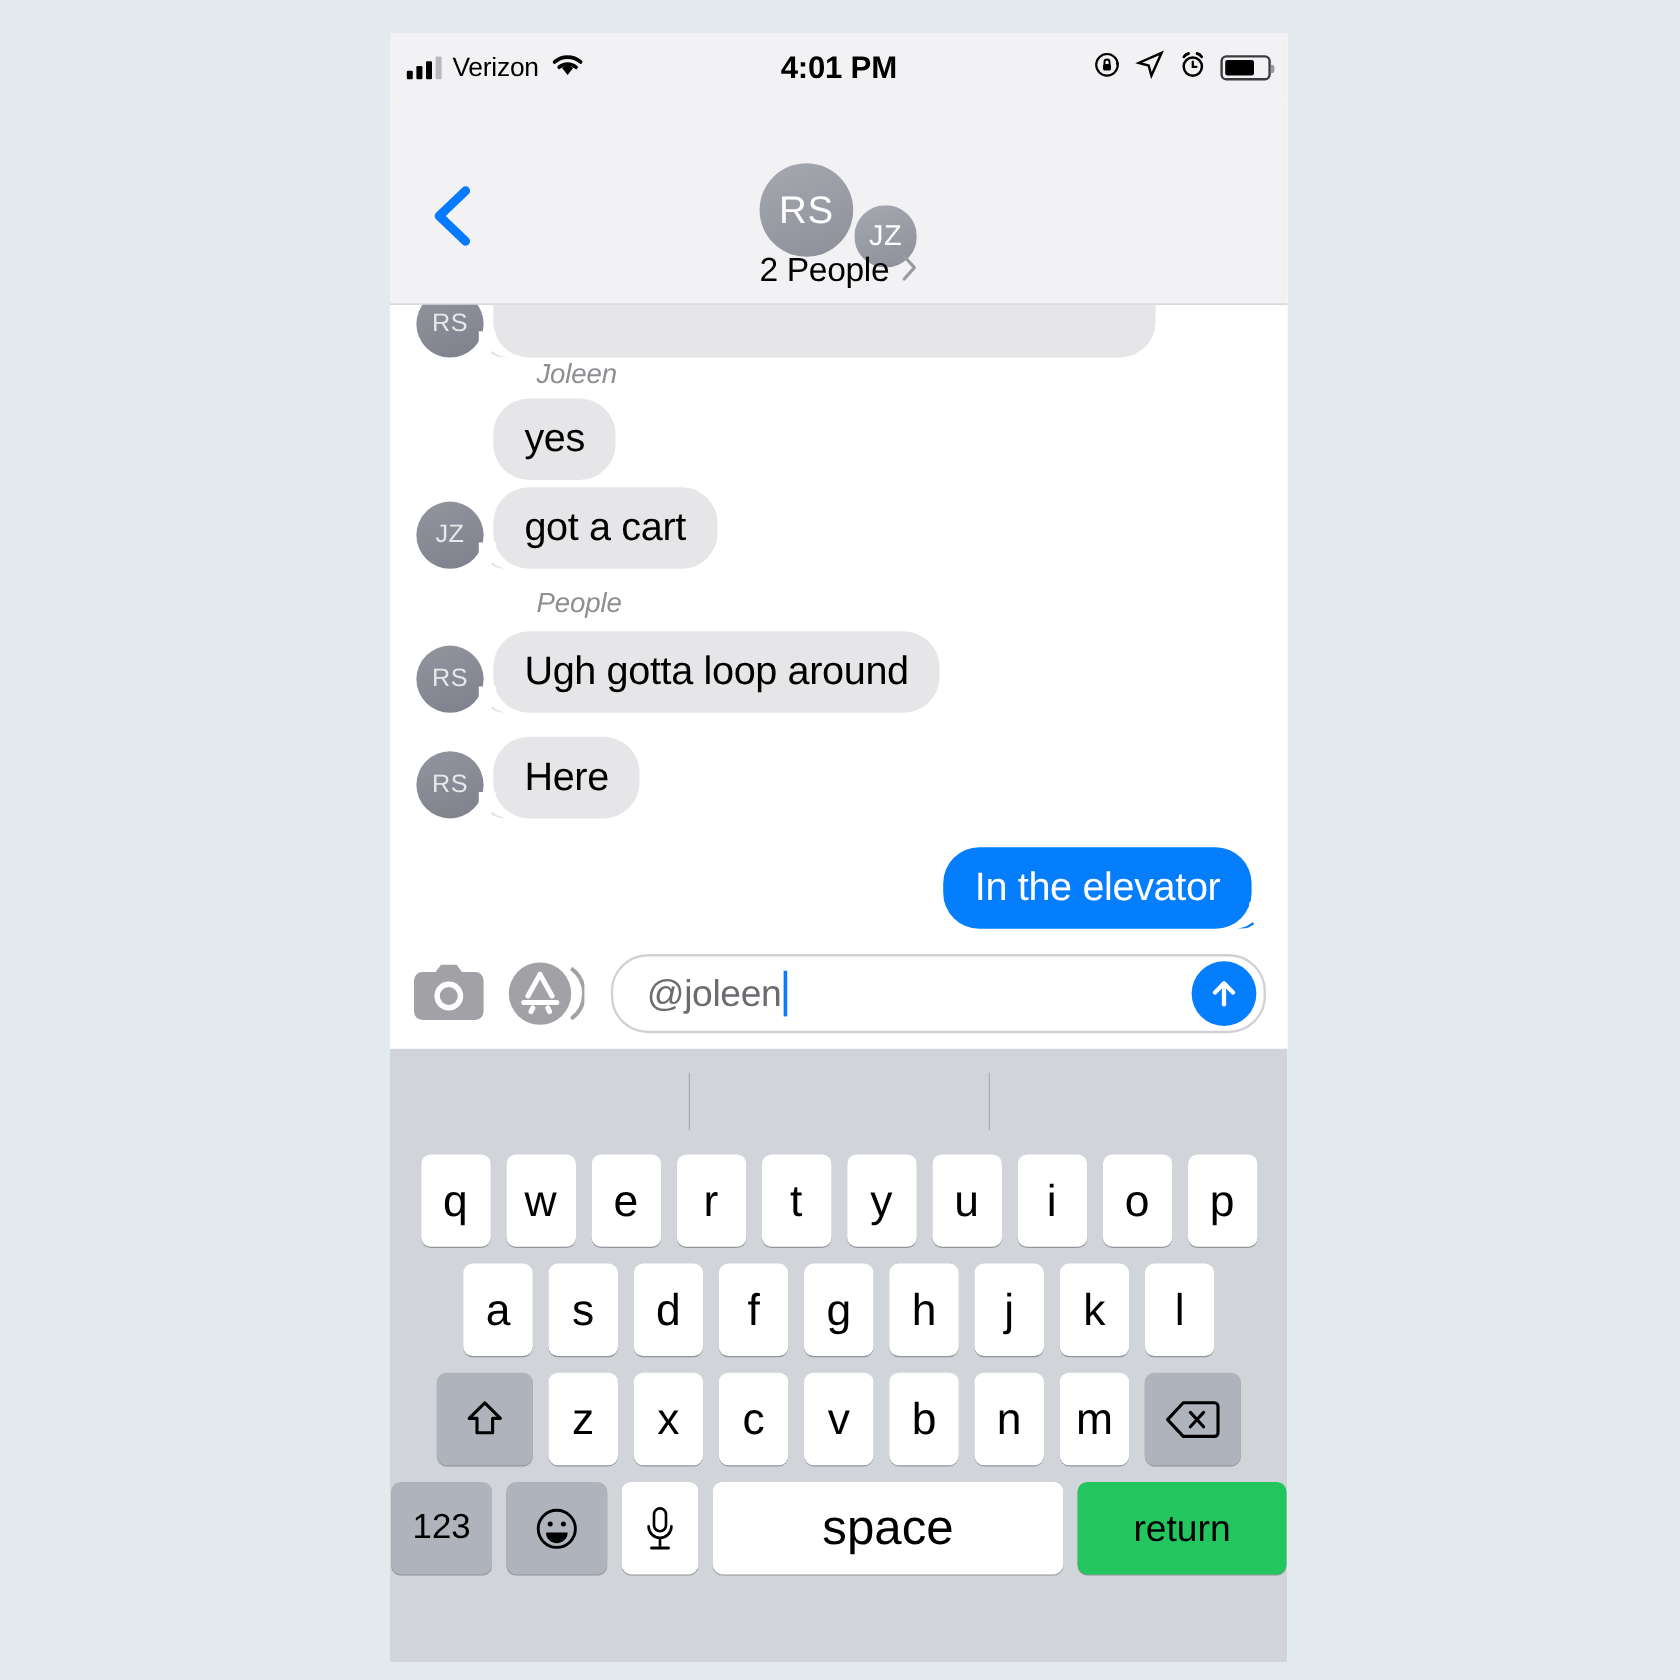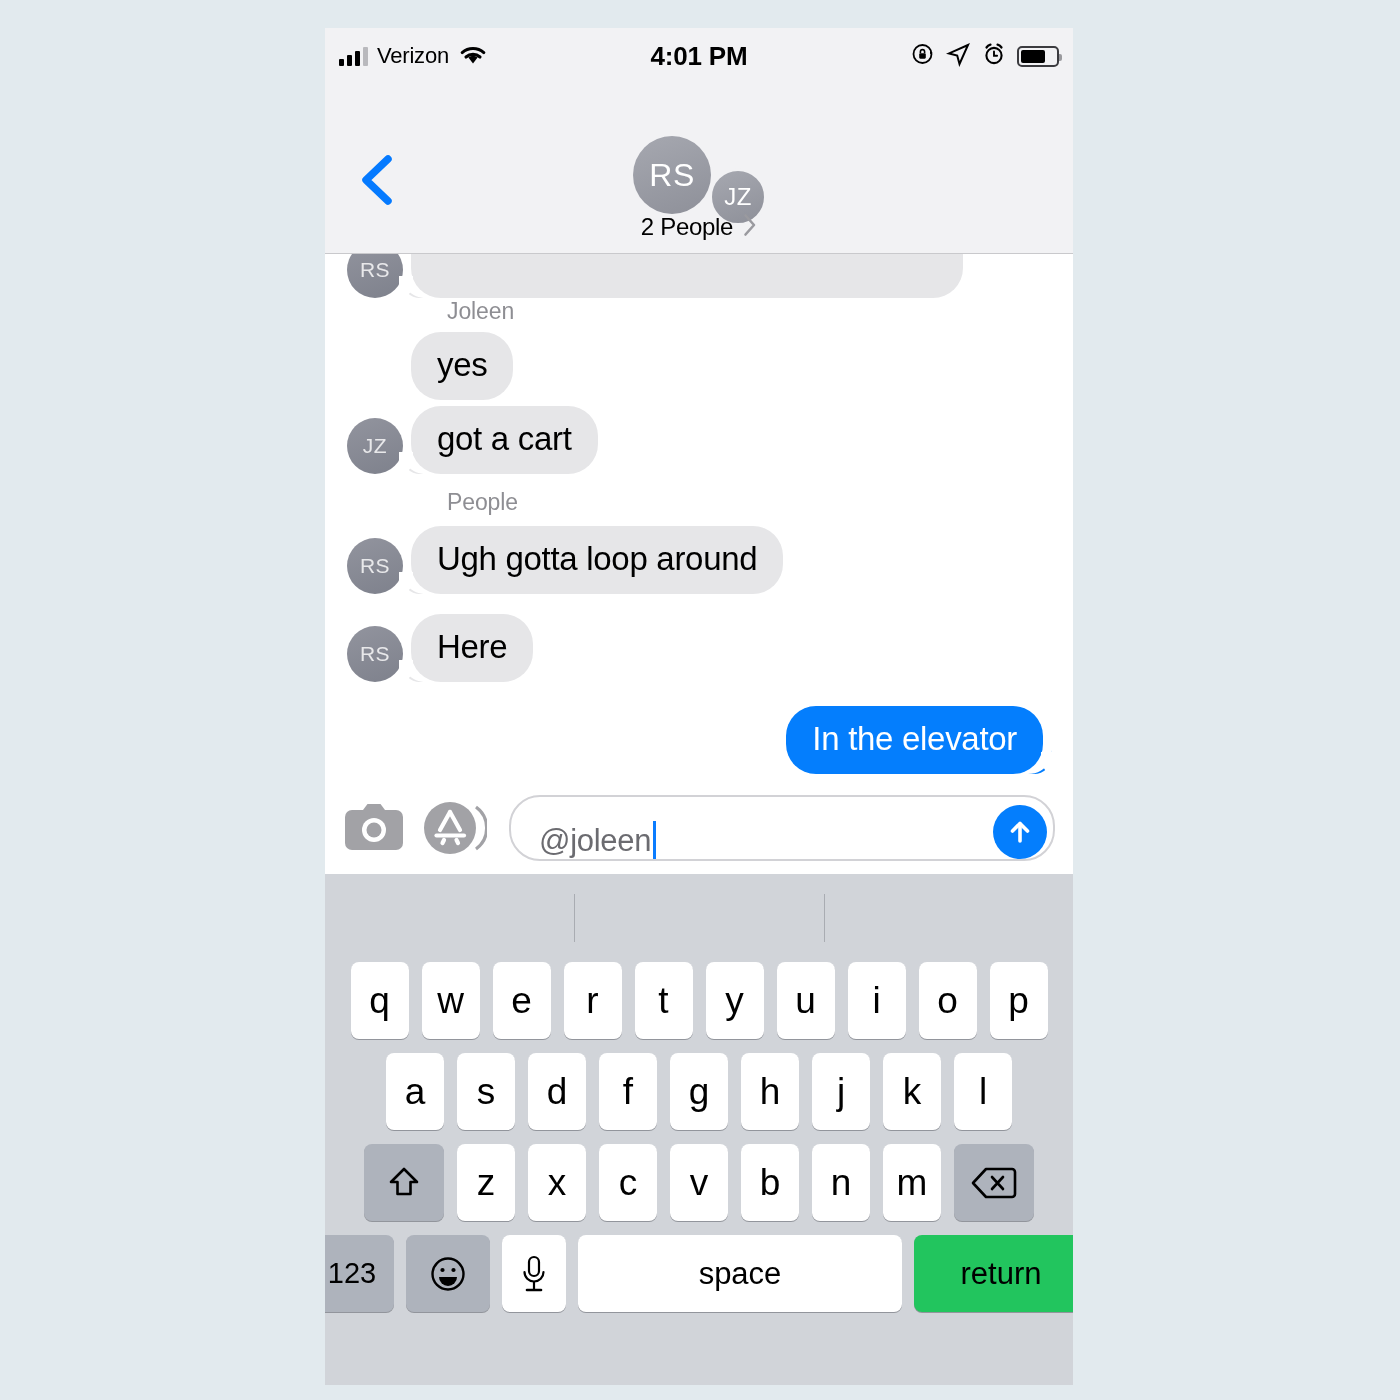--- a/index.html
+++ b/index.html
@@ -163,21 +163,21 @@
     position: absolute;
     left: 0; right: 0;
     bottom: 12px;
     display: flex;
     align-items: center;
     justify-content: center;
     gap: 10px;
     cursor: pointer;
   }
   #people-row .people-label {
-    font-size: 24px;
+    font-size: 28px;
     color: #000;
     letter-spacing: -0.3px;
   }
 
   
   #messages {
     position: relative;
     height: 528px;
     background: #fff;
     overflow: hidden;
@@ -233,20 +233,21 @@
     width: 14px;
     height: 22px;
     background: #fff;
     border-bottom-right-radius: 14px;
   }
   .sender-label {
     position: absolute;
     font-size: 23px;
     color: #8e8e93;
     letter-spacing: -0.1px;
+    font-style: italic;
   }
   .bubble.out {
     background: #047efd;
     color: #fff;
     margin-left: 0;
   }
   .bubble.out.tail::before {
     left: auto;
     right: -9px;
     background: #047efd;
@@ -283,21 +284,21 @@
     margin-right: 22px;
     cursor: pointer;
     flex: 0 0 auto;
   }
   #text-field {
     flex: 1 1 auto;
     height: 62px;
     border: 2px solid #d2d2d6;
     border-radius: 31px;
     display: flex;
-    align-items: flex-end;
+    align-items: center;
     position: relative;
     background: #fff;
     cursor: text;
   }
   #text-field .value {
     font-size: 31px;
     color: #6b6b70;
     margin-left: 28px;
     letter-spacing: -0.3px;
   }
@@ -363,22 +364,22 @@
     flex: 0 0 auto;
   }
   .key.wide {
     width: 80px;
     background: #aeb3bc;
   }
   #row3 { gap: 13px; }
   #row2 { gap: 13px; }
   #row4 { gap: 12px; }
   .key.space {
-    width: 324px;
-    font-size: 31px;
+    width: 292px;
+    font-size: 41px;
   }
   .key.return {
     width: 174px;
     font-size: 31px;
     background: #22c55e;
   }
   .key.num {
     width: 84px;
     font-size: 29px;
     background: #aeb3bc;

